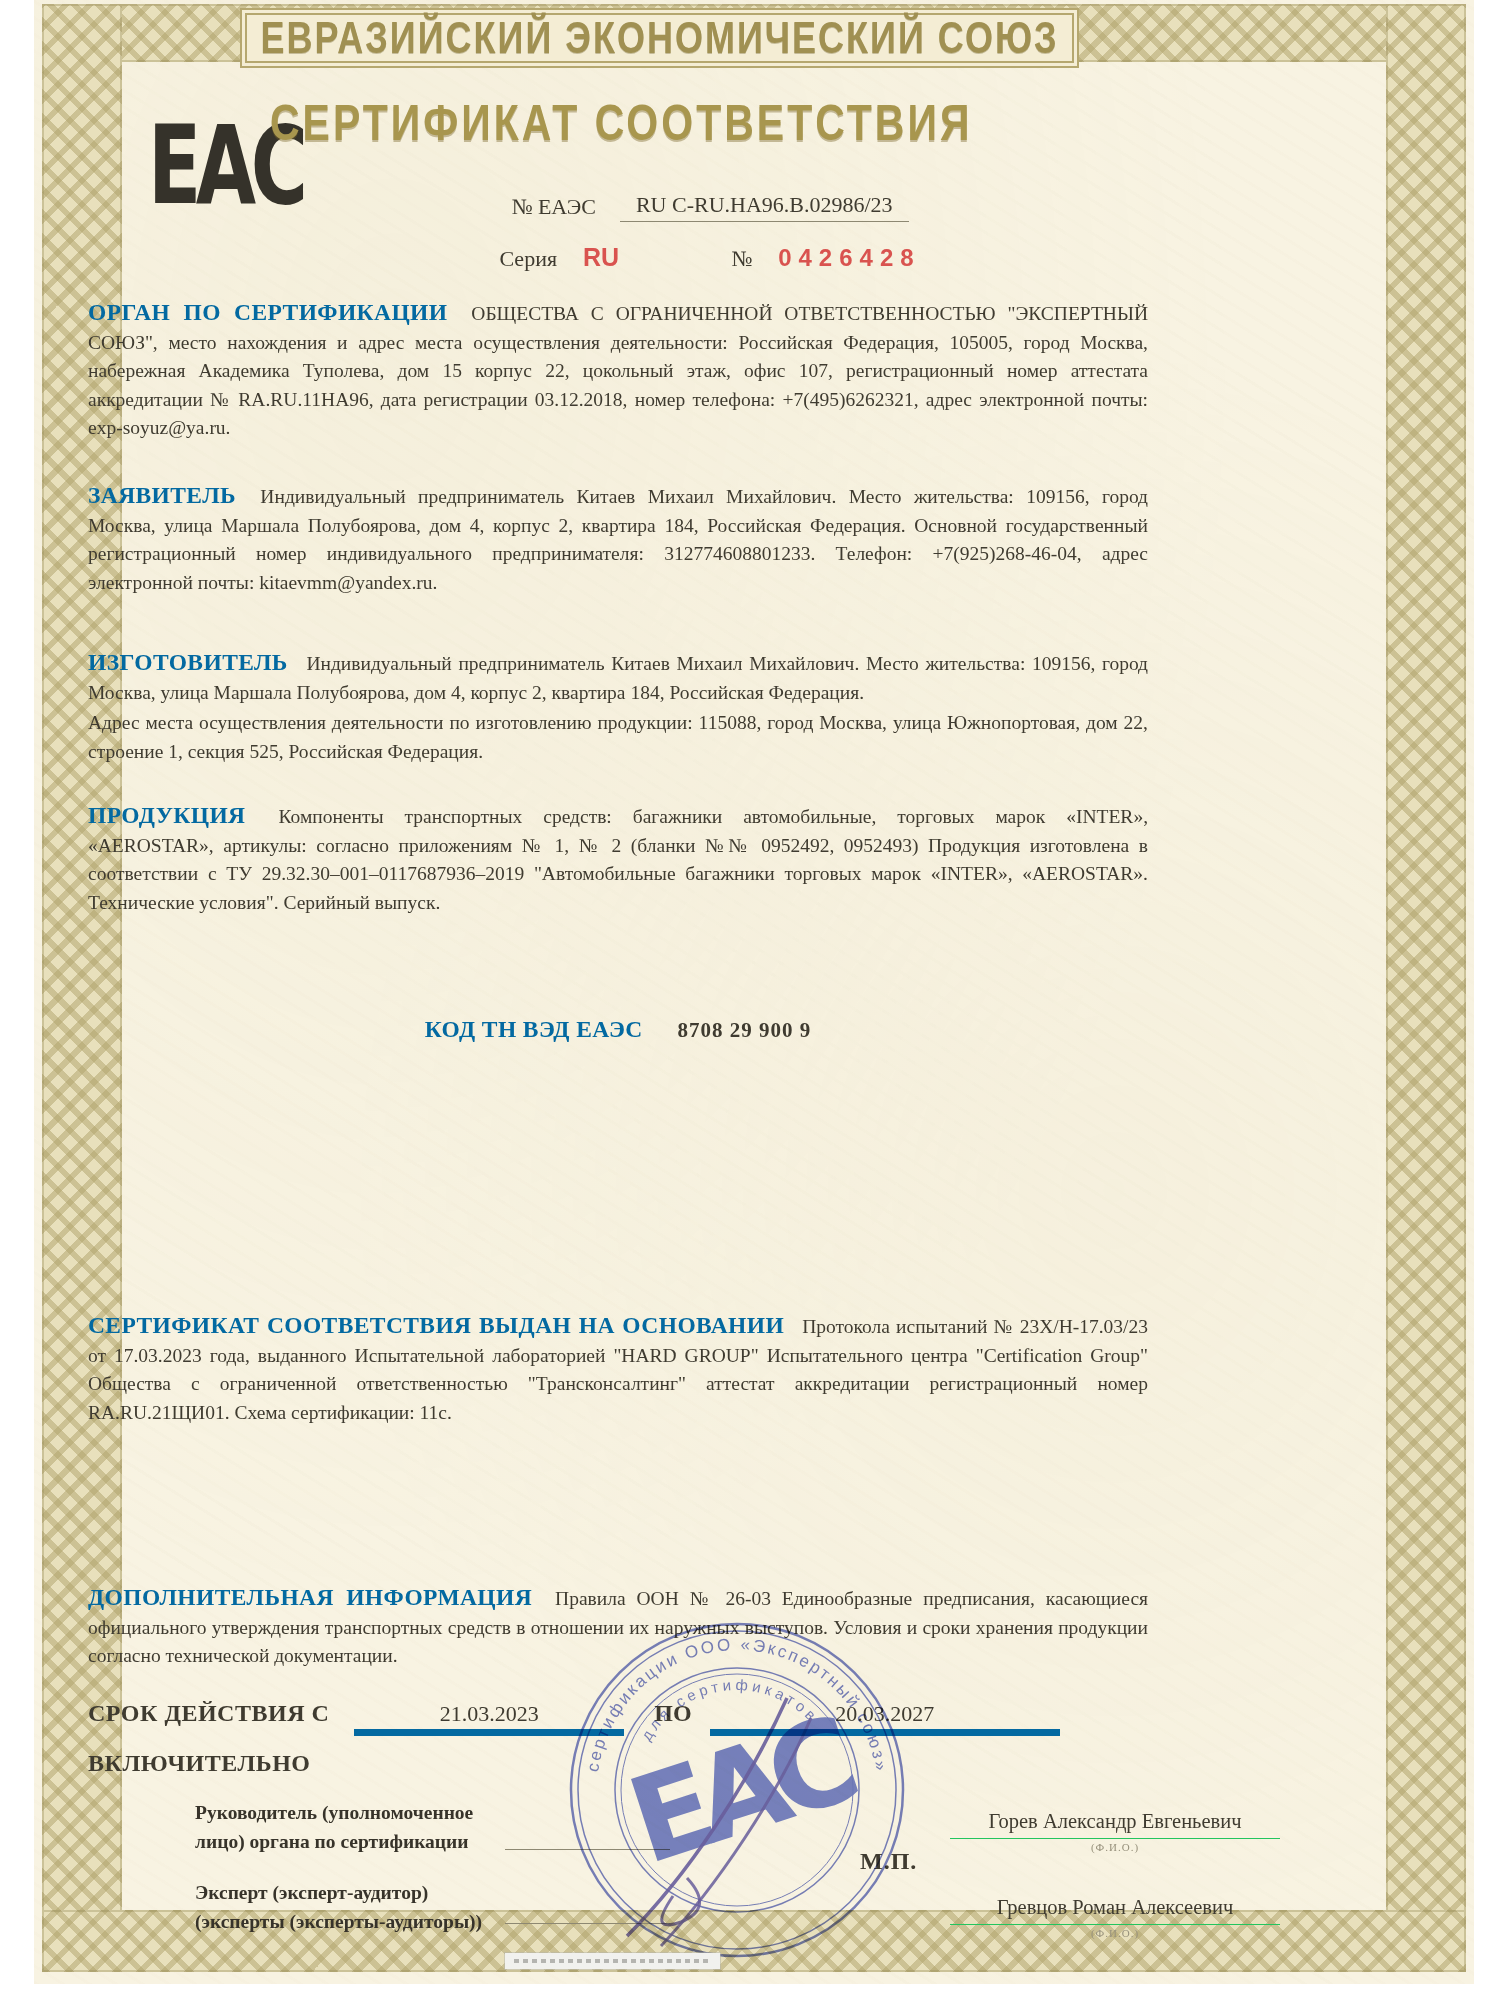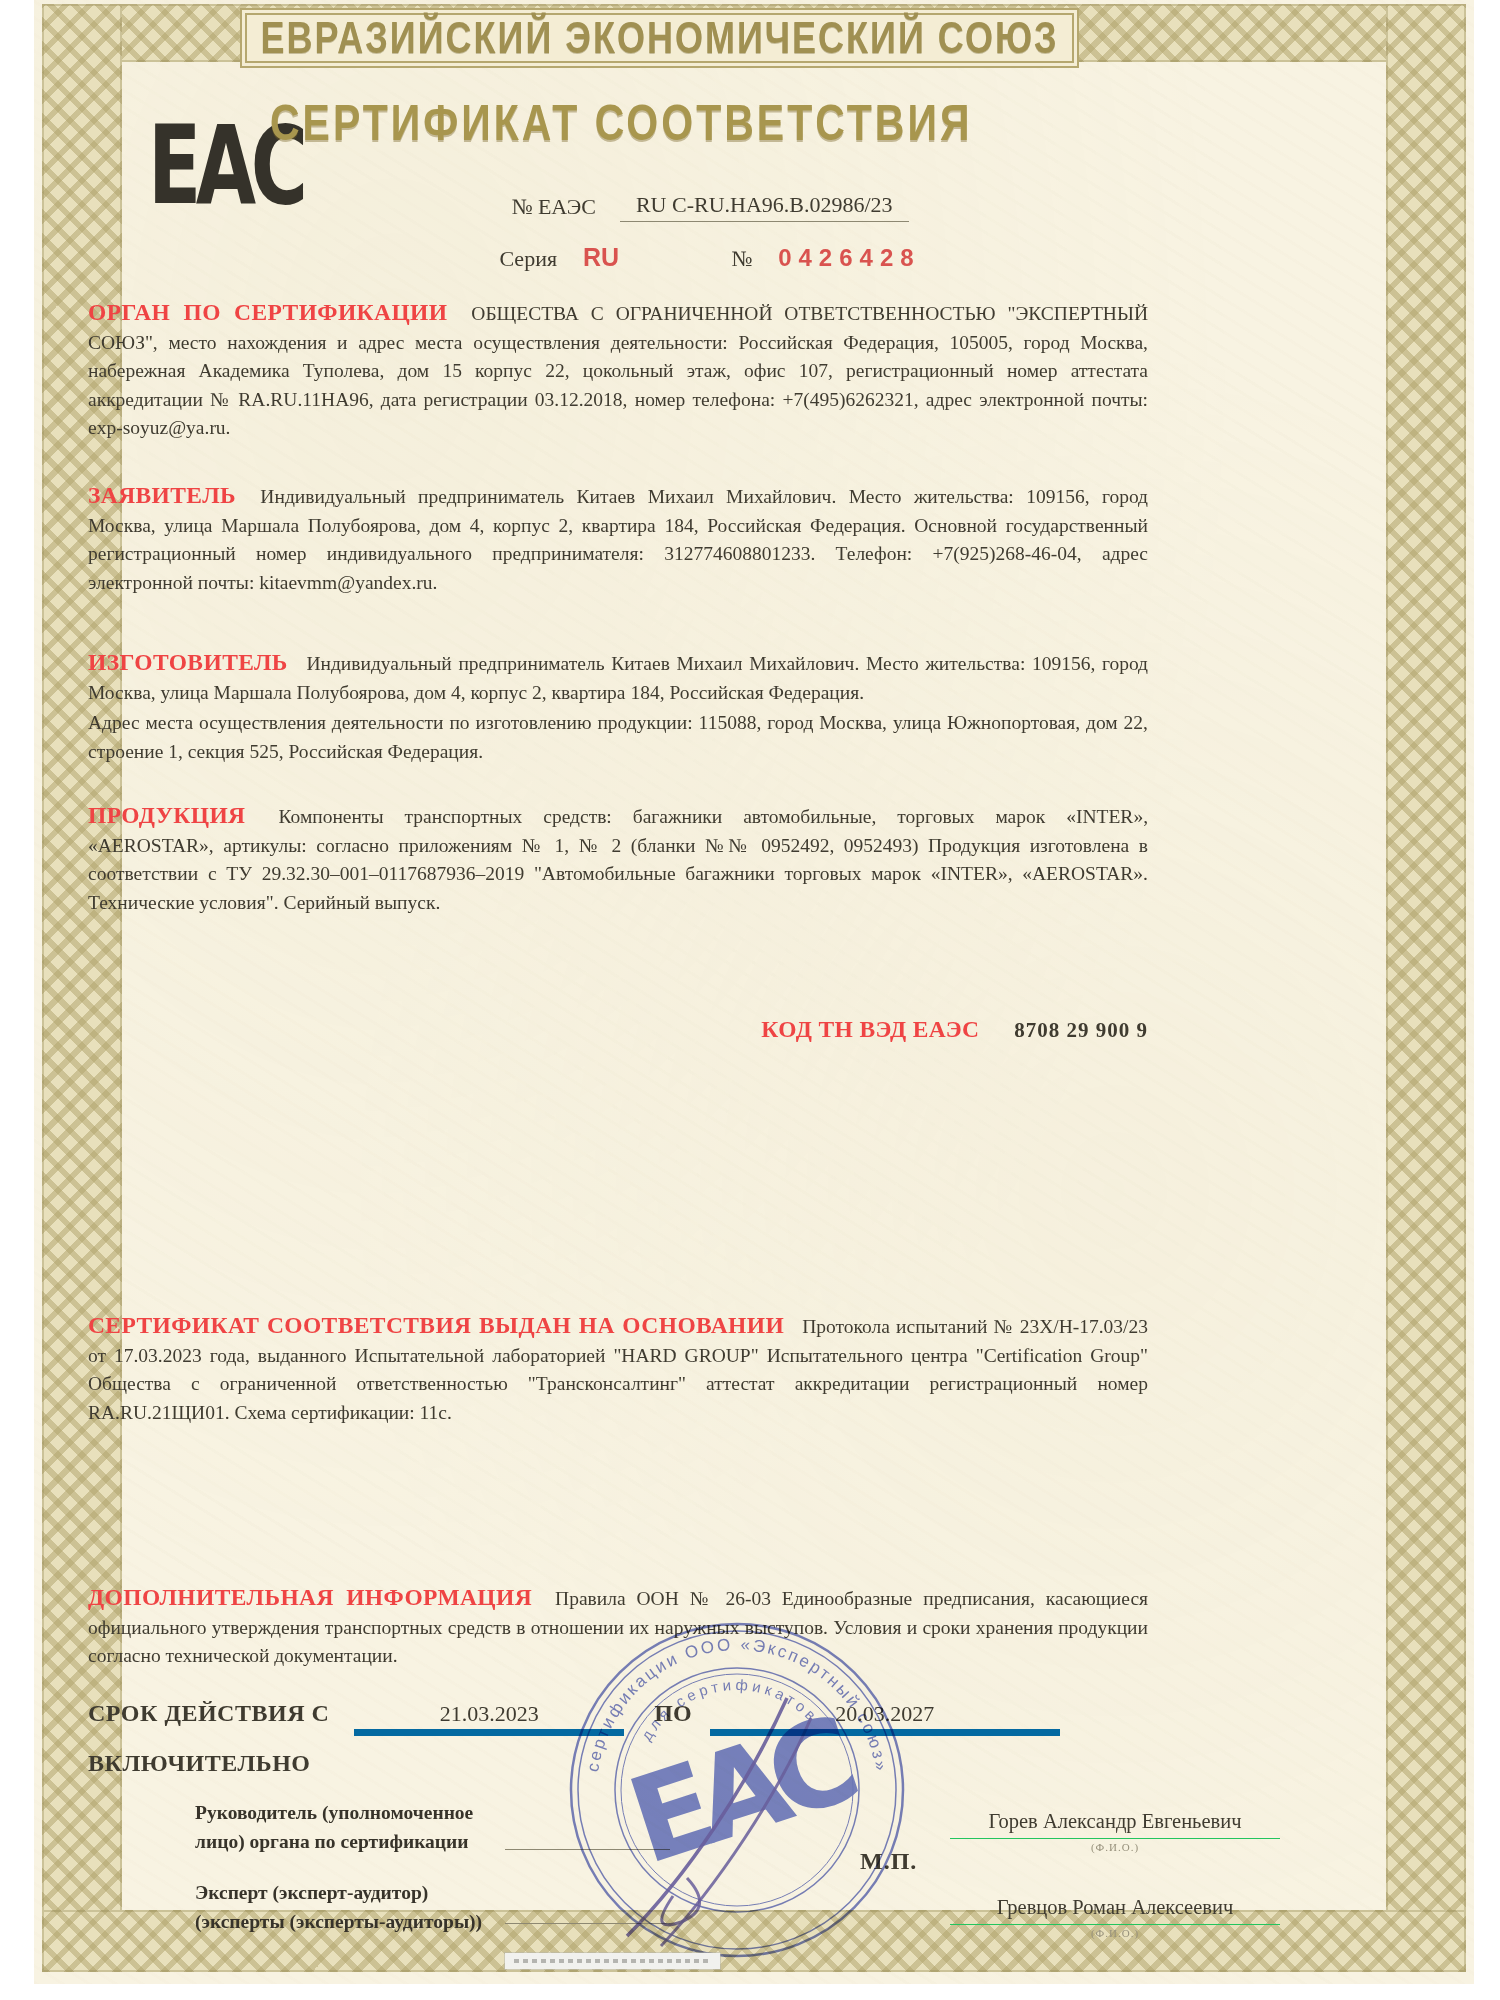--- a/index.html
+++ b/index.html
@@ -43,25 +43,25 @@
   .certno-value{border-bottom:1px solid #8d8872;padding:0 16px 3px;}
 
   .series-row{position:absolute;left:430px;top:243px;width:560px;display:flex;gap:26px;
         justify-content:center;align-items:baseline;font-size:22px;}
   .red{color:#d9534f;}
   .series-ru{font-family:"Liberation Sans",sans-serif;font-weight:bold;font-size:25px;}
   .series-num{font-family:"Liberation Sans",sans-serif;font-weight:600;font-size:24px;letter-spacing:7px;}
   .series-gap{width:60px;}
 
   .sec{position:absolute;left:88px;width:1060px;text-align:justify;font-size:19.5px;line-height:1.45;}
-  .sec .h{font-weight:bold;font-size:23.5px;letter-spacing:.4px;margin-right:12px;color:#ef4444;}
+  .sec .h{font-weight:bold;font-size:23.5px;letter-spacing:.4px;margin-right:12px;color:#0369a1;}
   .sec p{margin:0;display:inline;}
   .sec .p2{display:block;text-align:justify;margin-top:2px;}
 
-  .sec-plain{text-align:right;}
+  .sec-plain{text-align:center;}
   .kod-value{font-weight:bold;font-size:21px;margin-left:18px;letter-spacing:1px;}
 
   .validity{position:absolute;left:88px;top:1700px;width:1060px;font-size:24px;}
   .validity .row1{display:flex;align-items:baseline;}
   .validity .lbl{font-weight:bold;letter-spacing:.5px;white-space:nowrap;}
   .validity .date{text-align:center;border-bottom:7px solid #0369a1;padding-bottom:2px;font-size:22px;}
   .validity .d1{width:270px;margin-left:25px;}
   .validity .po{font-weight:bold;margin:0 18px 0 30px;}
   .validity .d2{width:350px;}
   .validity .incl{font-weight:bold;letter-spacing:.5px;margin-top:14px;}

